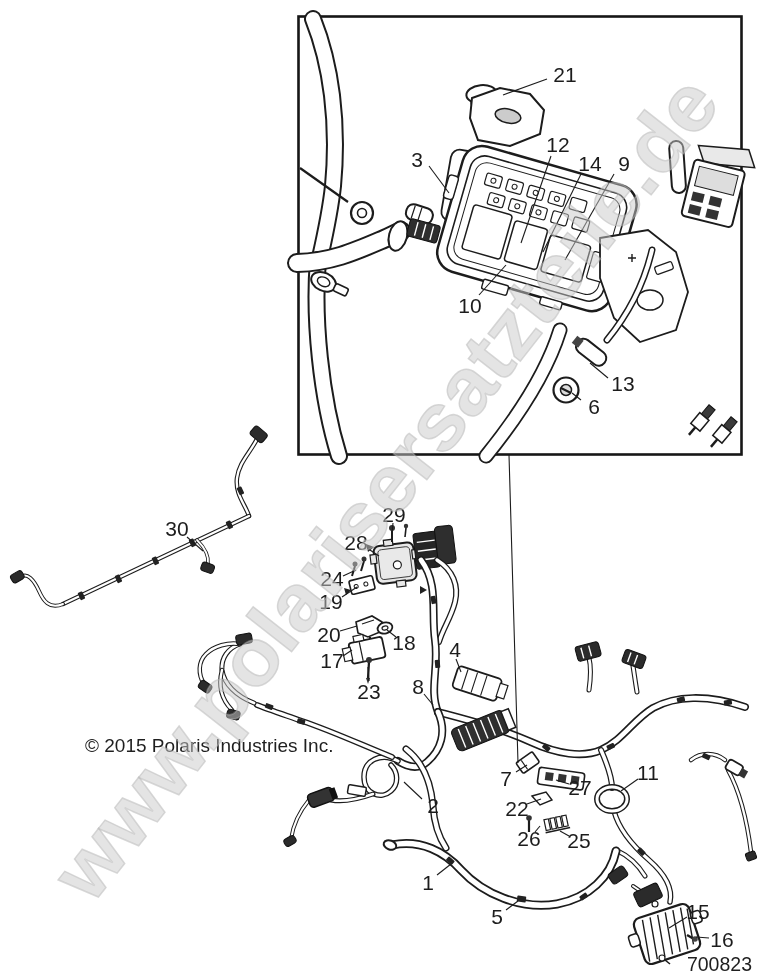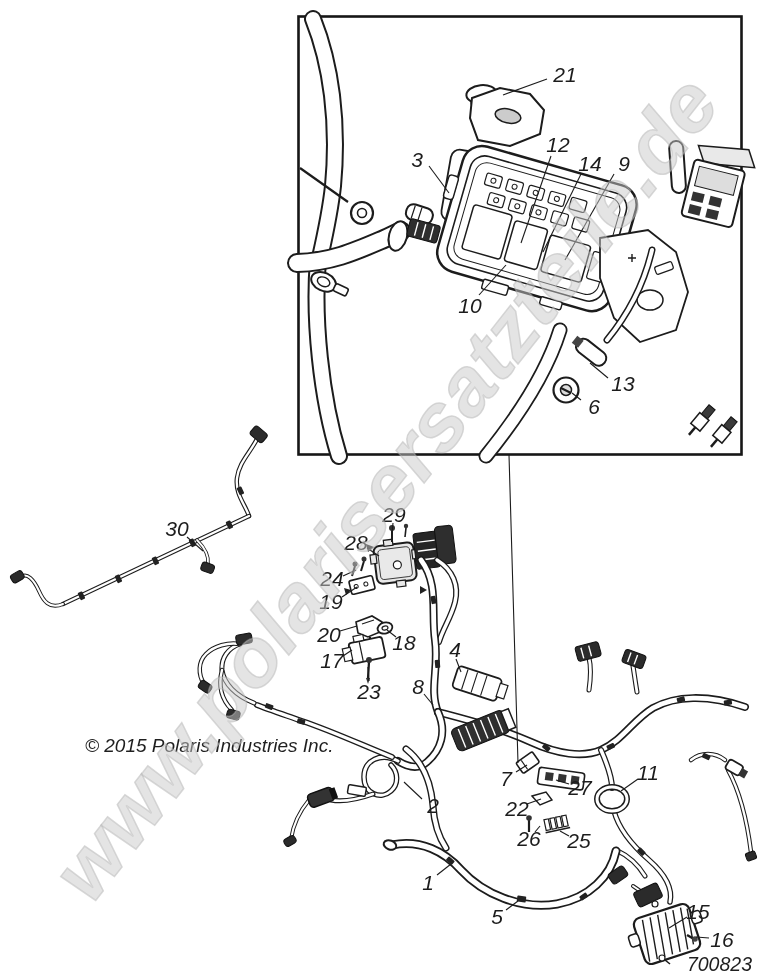--- a/index.html
+++ b/index.html
@@ -1,17 +1,17 @@
 <!DOCTYPE html>
 <html><head>
 <meta charset="utf-8">
 <style>
   html,body{margin:0;padding:0;background:#ffffff;}
   #page{position:relative;width:759px;height:979px;background:#ffffff;overflow:hidden;
-        font-family:"Liberation Sans", sans-serif;font-style:italic;}
+        font-family:"Liberation Sans", sans-serif;}
   svg text{font-family:"Liberation Sans", sans-serif;}
   .ln{fill:none;stroke:#1c1c1c;}
   .to{fill:none;stroke:#1c1c1c;stroke-linecap:round;stroke-linejoin:round;}
   .ti{fill:none;stroke:#ffffff;stroke-linecap:round;stroke-linejoin:round;}
   .blob{fill:#2b2b2b;stroke:#111;stroke-width:1;}
   .wht{fill:#ffffff;stroke:#1c1c1c;}
   .lgt{fill:#e9e9e9;stroke:#1c1c1c;}
   .clip{fill:#222;}
   .rib{stroke:#fff;stroke-width:1.4;fill:none;}
   .callout-text{font-size:21px;fill:#1c1c1c;}

